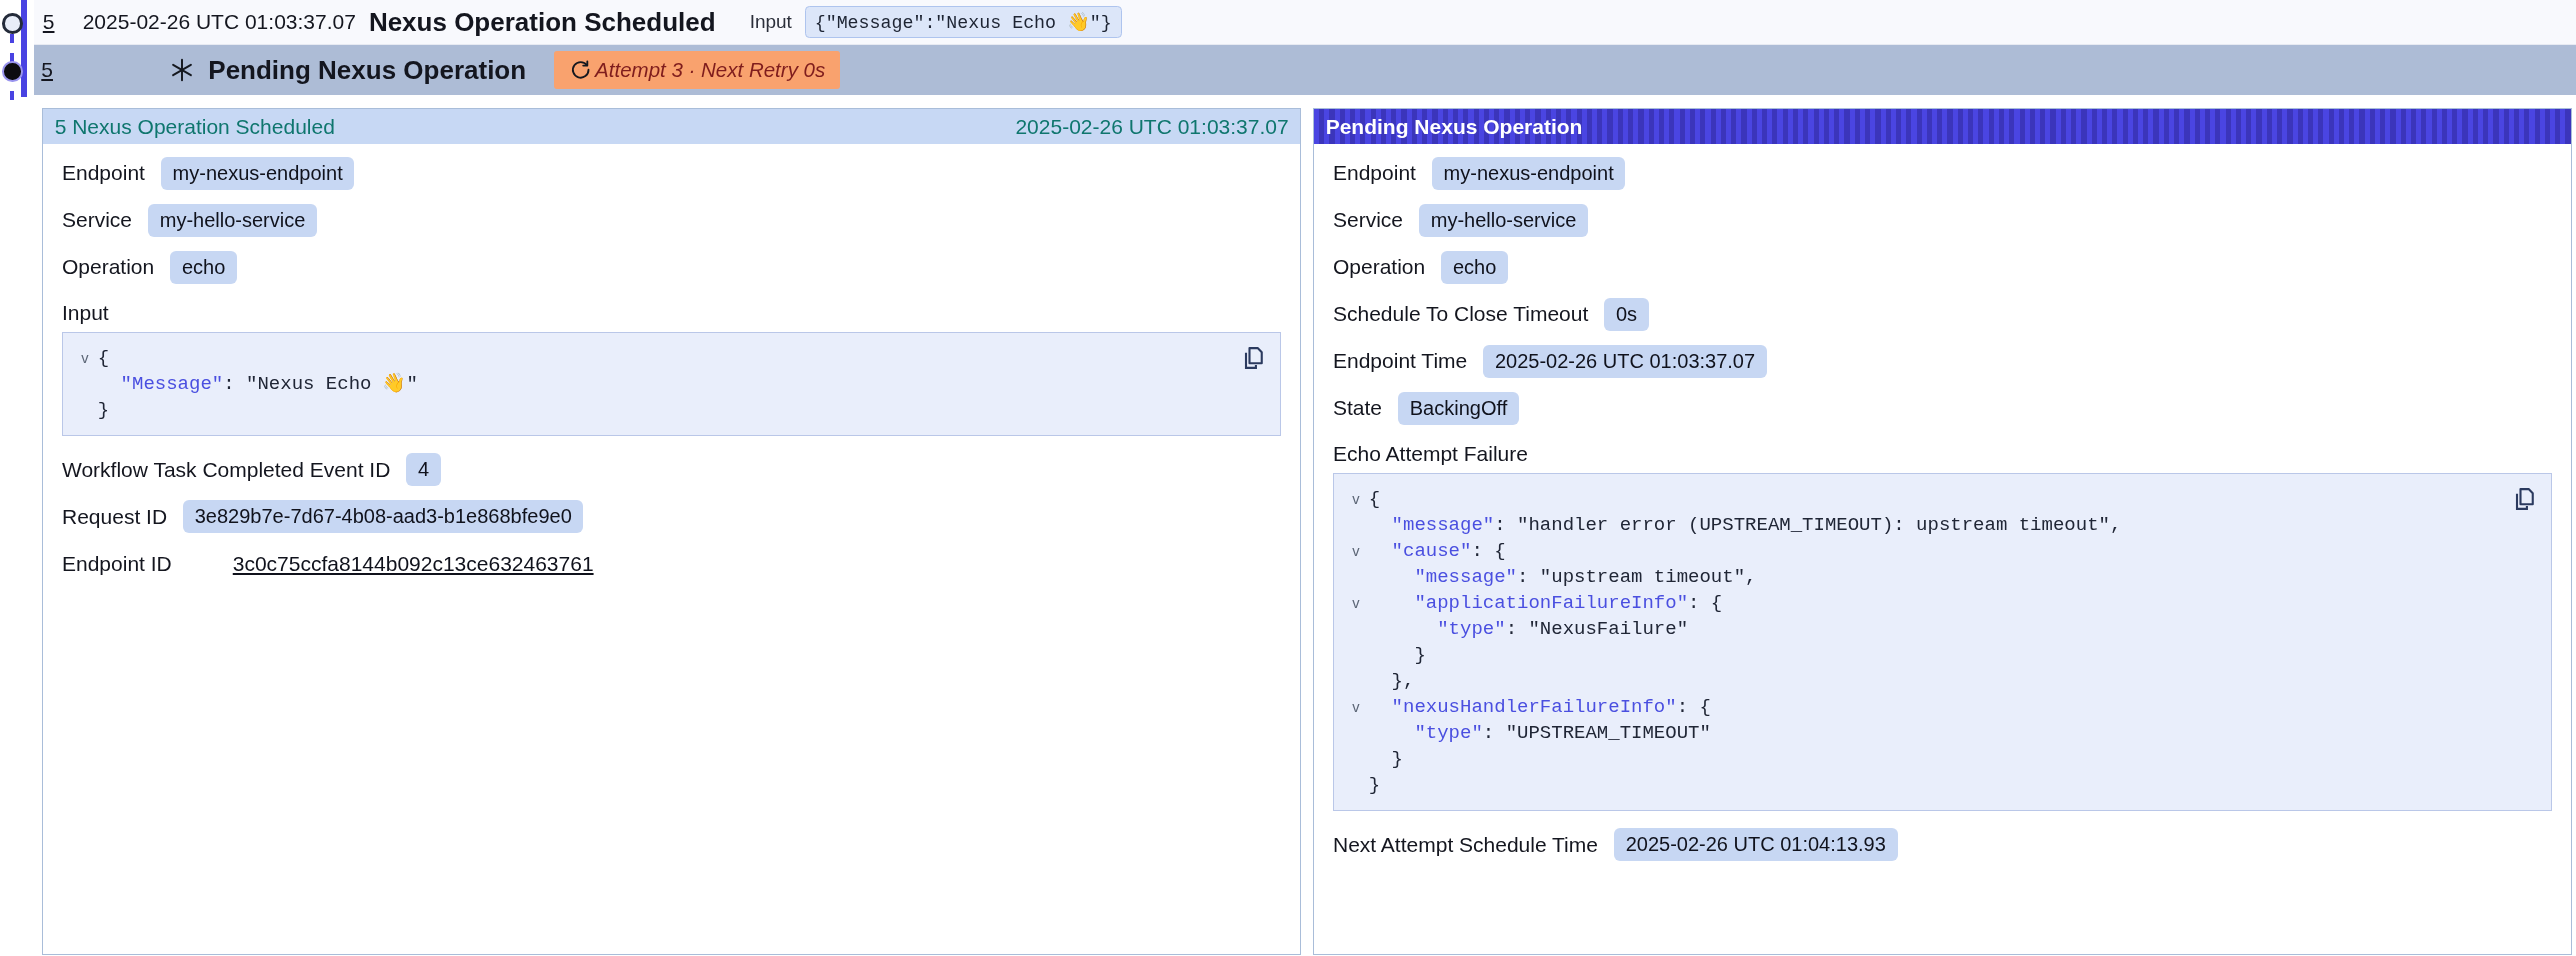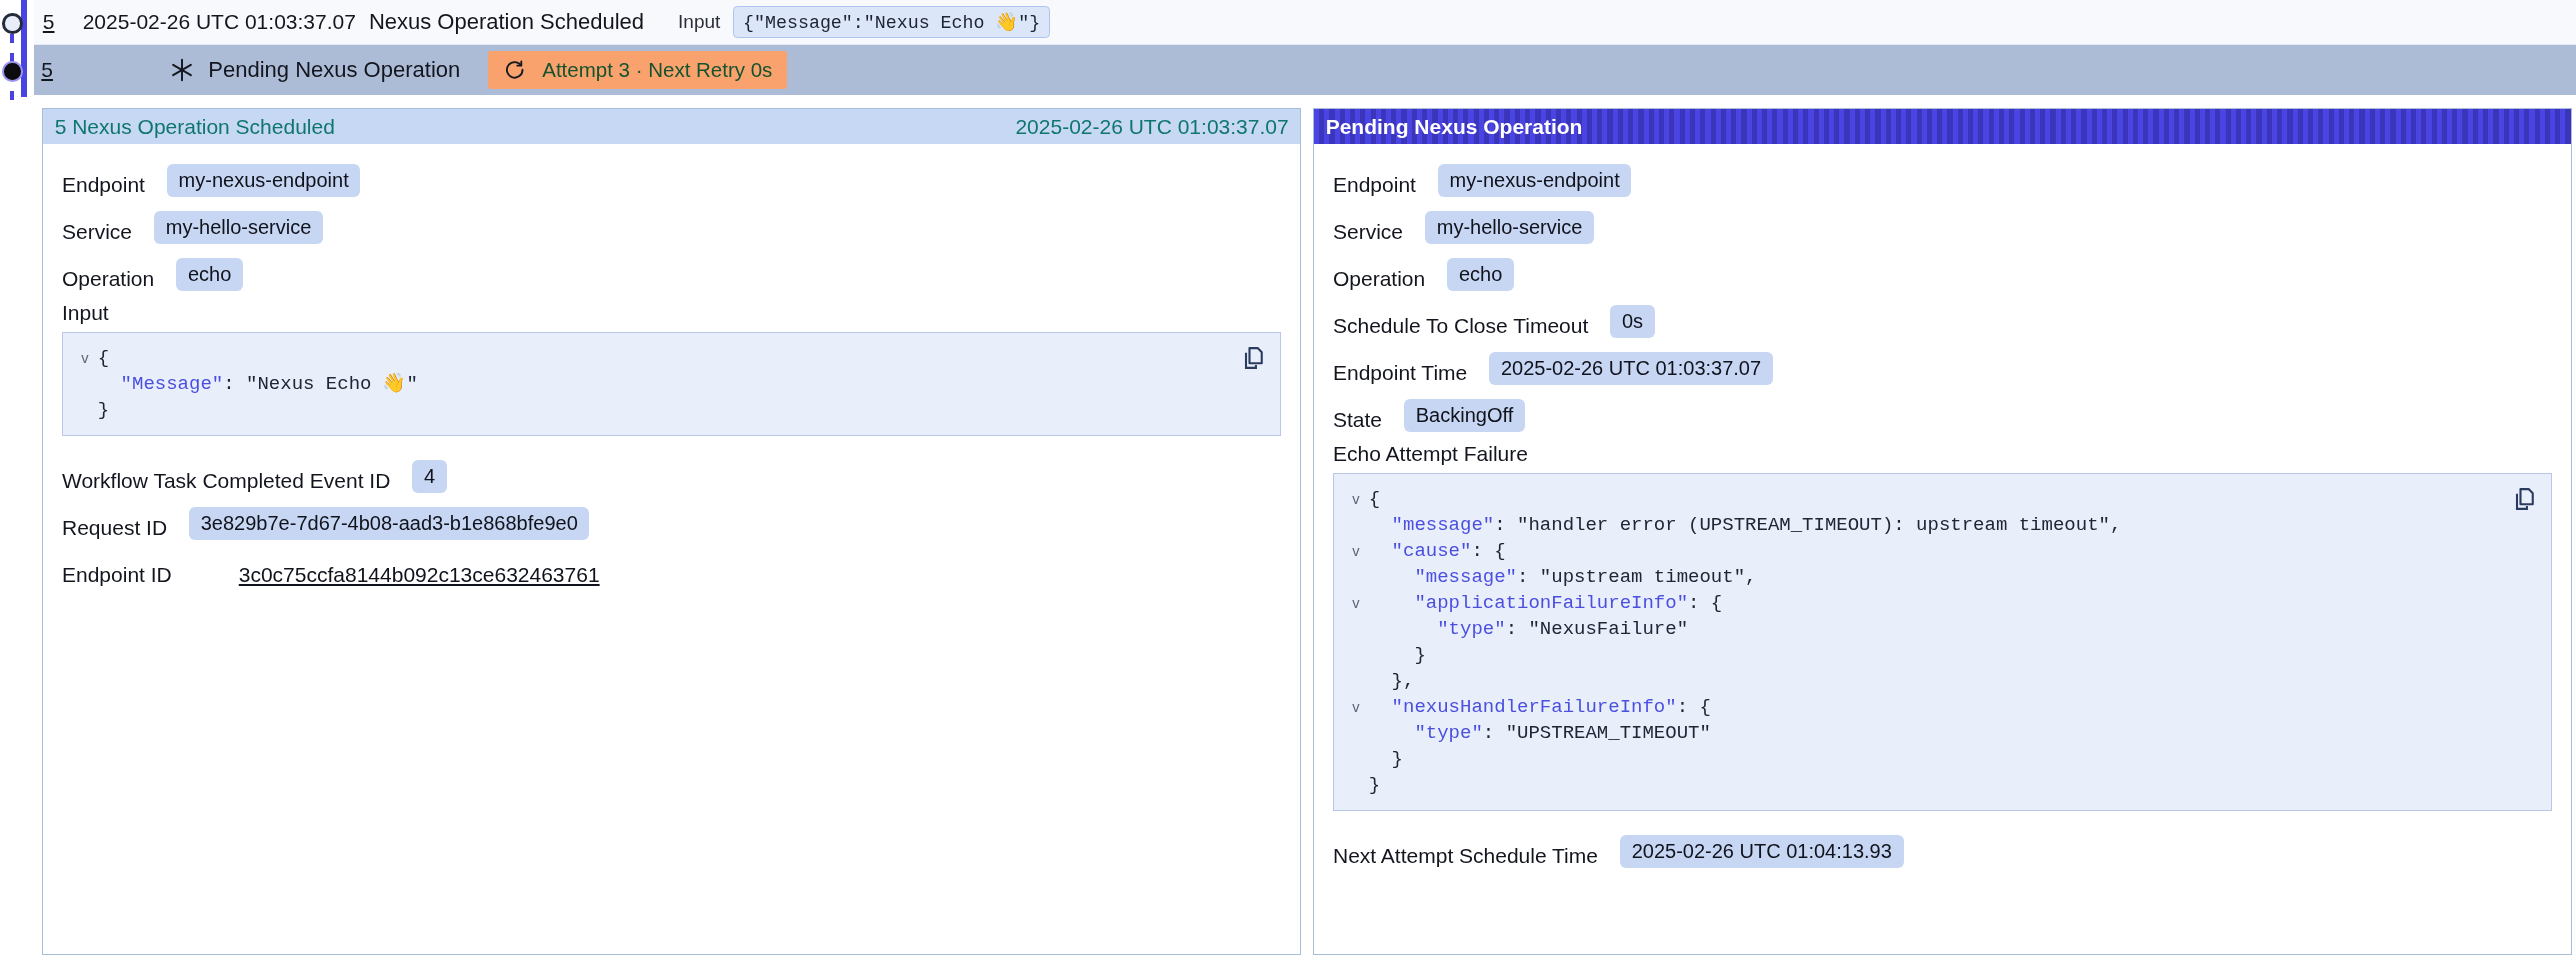--- a/index.html
+++ b/index.html
@@ -16,45 +16,45 @@
   .node.hollow{ top:13px; border:3.7px solid #242b3a; background:#e8edf8; }
   .node.filled{ top:61px; background:#0c0c10; border:2.9px solid #9a95ee; }
 
   
   .rows{ position:absolute; left:34px; top:0; right:0; }
   .event-row{ display:flex; align-items:center; width:100%; }
   .row1{ height:45px; background:var(--row1-bg,#f8f9fd); border-bottom:1.5px solid #e7eaf2; padding-left:8.8px; }
   .row2{ height:50px; background:var(--selected-row,#adbcd6); padding-left:7.3px; }
   .event-id{ width:34px; font-size:21px; color:#14161f; text-decoration:underline; cursor:pointer; font-weight:500; }
   .event-time{ font-size:21px; margin-left:5.9px; }
-  .event-title{ font-size:22px; font-weight:400; margin-left:13px; }
+  .event-title{ font-size:26px; font-weight:700; margin-left:13px; }
   .inline-label{ font-size:19px; color:#2b2f3a; margin-left:34px; }
   .input-chip{
     margin-left:13px; font-family:"Liberation Mono", monospace; font-size:18.3px; color:#1d2433;
     background:#dce6f9; border:1.5px solid #aec4ee; border-radius:4.4px; padding:3.7px 8.8px; white-space:pre;
   }
   .asterisk{ margin-left:94px; display:inline-flex; }
   .attempt-badge{
-    margin-left:28px; display:inline-flex; align-items:center; gap:16px;
-    background:var(--attempt-badge,#f9a26e); border-radius:2.9px; padding:6.6px 14.6px; font-size:20.5px; color:#14532d;
+    margin-left:28px; display:inline-flex; align-items:center; gap:3px;
+    background:var(--attempt-badge,#f9a26e); border-radius:2.9px; padding:6.6px 14.6px; font-size:20.5px; color:#7f1d1d;font-style:italic;
   }
 
   
   .panels{ position:absolute; top:108px; left:42px; right:3.7px; bottom:1.5px; display:flex; gap:11.7px; }
   .panel{ flex:1 1 0; border:1.5px solid var(--panel-border,#a9bdd9); background:#fff; display:flex; flex-direction:column; min-width:0; }
   .panel-header{ flex:0 0 35px; height:35px; display:flex; align-items:center; justify-content:space-between;
     padding:0 11.7px; font-size:21px; }
   .panel-header.blue{ background:var(--panel-header-bg,#c7d8f4); color:#0f766e; }
   .panel-header.striped{
     background:repeating-linear-gradient(90deg, var(--indigo-bright,#4a45e2) 0 5.1px, var(--indigo-dark,#3b35bb) 5.1px 10.3px);
     color:#ffffff; font-weight:700;
   }
   .panel-body{ flex:1; padding:5.9px 19px; overflow:hidden; }
 
-  .field-row{ height:47px; display:flex; align-items:flex-end; gap:22px; font-size:21px; }
+  .field-row{ height:47px; display:flex; align-items:center; gap:16px; font-size:21px; }
   .flabel{ white-space:nowrap; }
   .chip{ background:var(--chip-bg,#c7d7f3); border-radius:6px; padding:5.1px 11.7px; font-size:20px; color:#10121c; white-space:nowrap; }
   .vlink{ text-decoration:underline; color:#10121c; cursor:pointer;margin-left:45px; }
   .field-label{ font-size:21px; margin:10.3px 0 7.3px; }
 
   .code-block{
     position:relative; background:var(--code-bg,#e9eefb); border:1.5px solid var(--code-border,#bac7e8);
     padding:11.7px 44px 11.7px 8.8px; margin:2.9px 0 10.3px;
     font-family:"Liberation Mono", monospace; font-size:19px; line-height:26px; color:#202636;
   }

